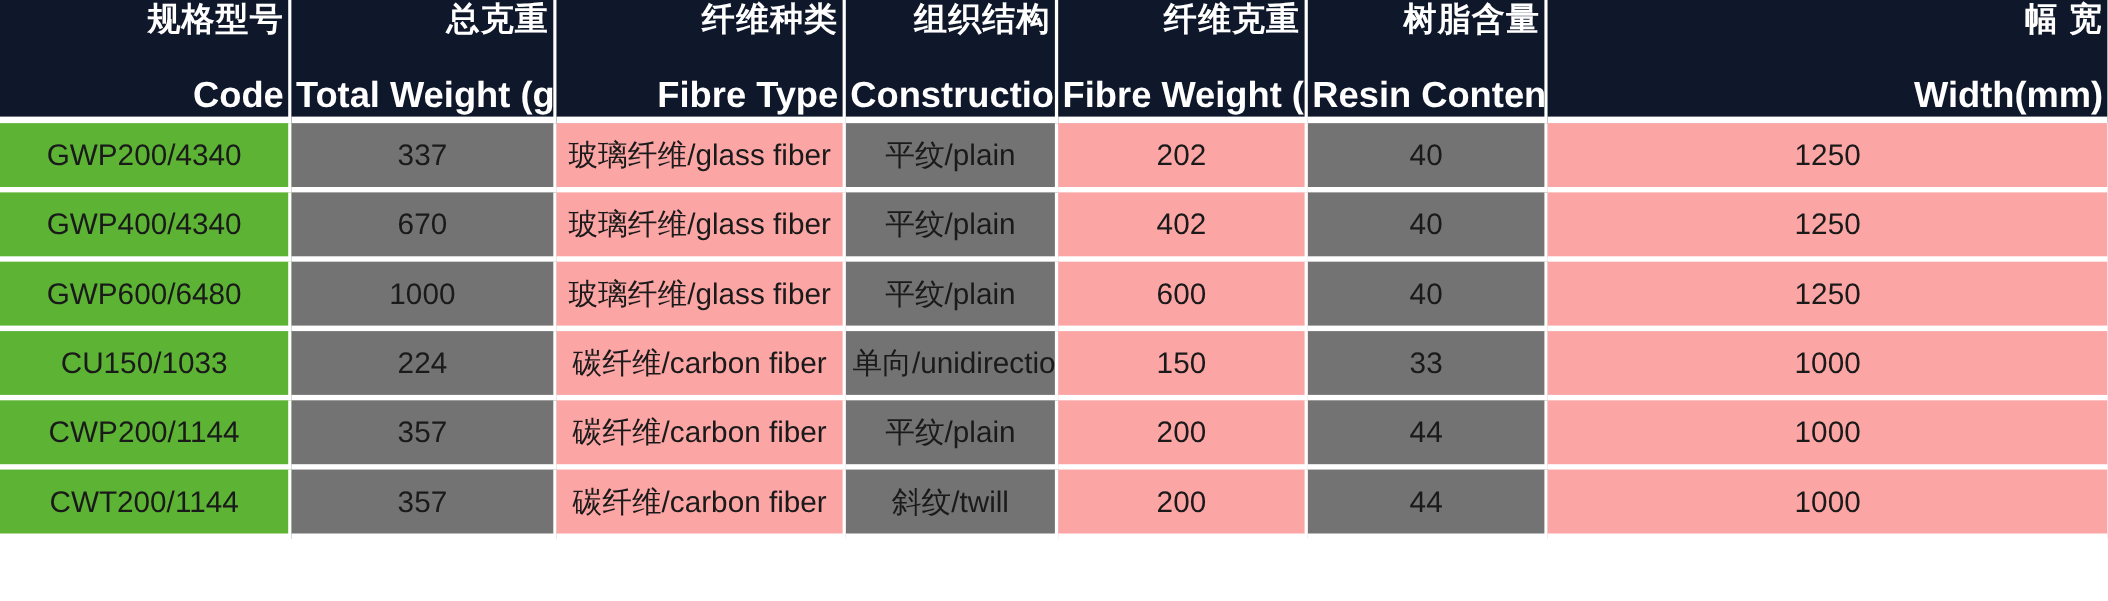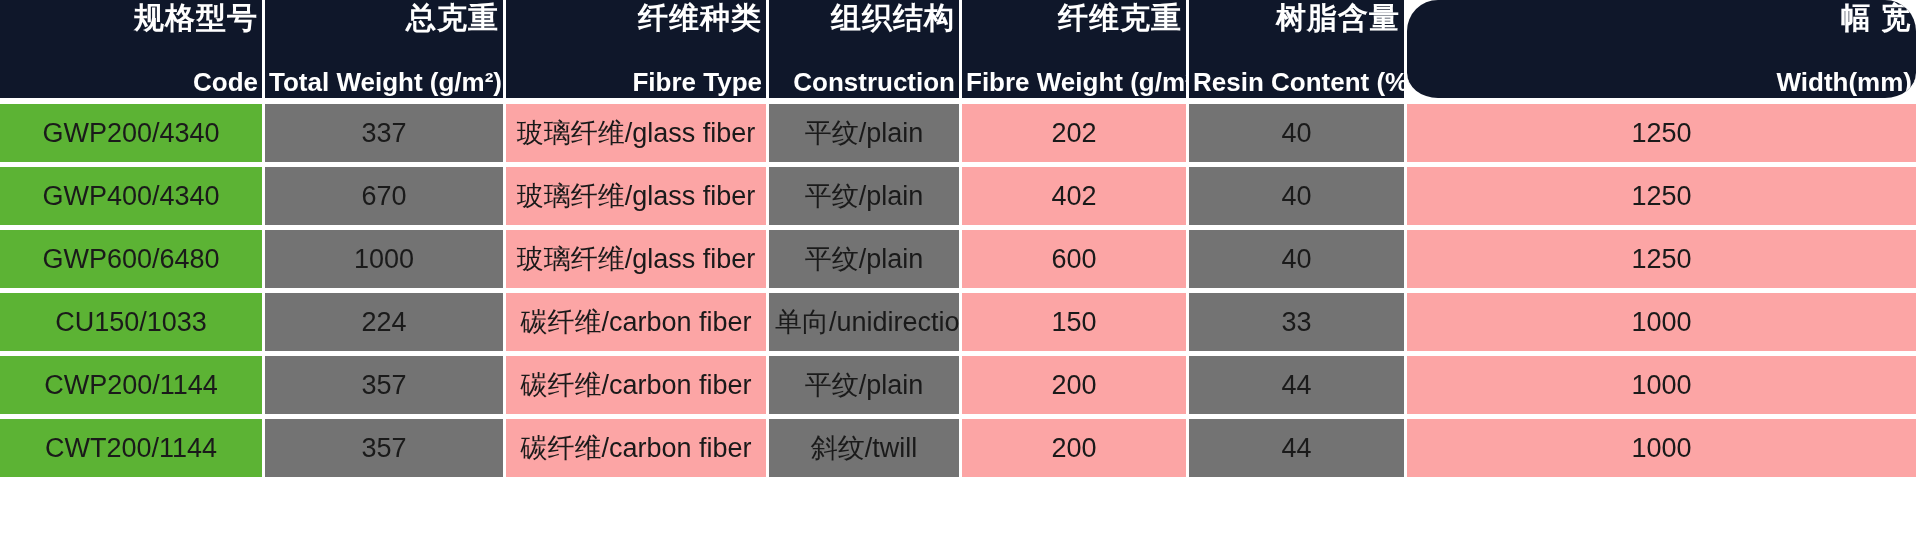--- a/index.html
+++ b/index.html
@@ -28,31 +28,31 @@
     height: 97px;
     padding: 0 4px;
     text-align: right;
     vertical-align: middle;
     font-weight: bold;
     border-right: 3px solid #ffffff;
     border-bottom: 6px solid #ffffff;
     line-height: 1.18;
     overflow: hidden;
   }
-  .spec-table thead th:last-child { border-right: none; border-radius: 31px; }
+  .spec-table thead th:last-child { border-right: none; }
 
   .hdr-cn {
     display: block;
     font-size: 30px;
     letter-spacing: 1px;
     white-space: nowrap;
   }
   .hdr-en {
     display: block;
-    font-size: 26px;
+    font-size: 33px;
     white-space: nowrap;
     margin-top: 32px;
   }
 
   
   .spec-table tbody td {
     height: 58px;
     padding: 0 6px;
     text-align: center;
     vertical-align: middle;

